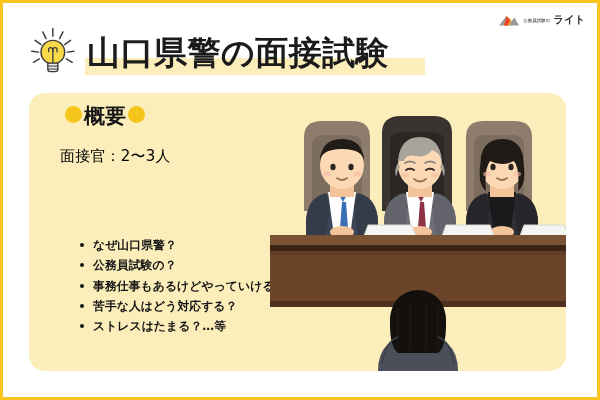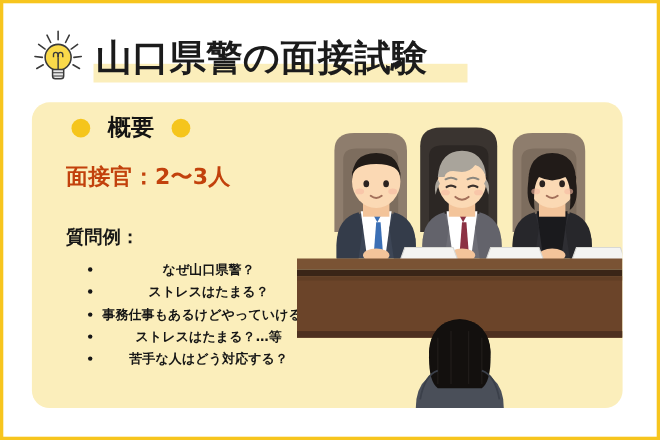--- a/index.html
+++ b/index.html
@@ -103,61 +103,60 @@
   }
 
   .section-heading {
     position: absolute;
     left: 36px;
     top: 13px;
     font-size: 21px;
     font-weight: 700;
     color: #141414;
     display: flex;
-    align-items: center;
-    gap: 15px;
+    align-items: flex-start;
+    gap: 1px;
     line-height: 1;
   }
   .dot {
     width: 17px;
     height: 17px;
     border-radius: 50%;
     background: #f5c51c;
     display: inline-block;
     flex: 0 0 auto;
   }
   .section-heading .label { padding: 0 1px; }
 
   .info-block {
     position: absolute;
     left: 31px;
     top: 53px;
-    font-size: 20px;
-    font-weight: 700;
-    color: #c2410c;
+    font-size: 15px;
+    font-weight: 400;
+    color: #000000;
     line-height: 1.42;
     letter-spacing: 0.2px;
   }
 
   .q-label {
     position: absolute;
     left: 31px;
     top: 112px;
     font-size: 16.5px;
     font-weight: 700;
     color: #161616;
     letter-spacing: 0.2px;
   }
 
   .q-list {
     position: absolute;
     left: 50px;
     top: 142px;
     list-style: none;
-    text-align: center;
   }
   .q-list li {
     position: relative;
     font-size: 11.8px;
     font-weight: 700;
     color: #161616;
     line-height: 1.72;
     padding-left: 14px;
     letter-spacing: 0.1px;
     white-space: nowrap;
@@ -181,20 +180,29 @@
     width: 296px;
     height: 278px;
   }
   .illustration svg { display: block; width: 100%; height: 100%; }
 </style>
 </head>
 <body>
 
 <div id="slide">
 
+  <div class="brand-logo">
+    <svg class="brand-mark" viewBox="0 0 44 28">
+      <path d="M2 25 L17 6 L26 17 L33 9 L42 25 Z" fill="#9a9a9a"></path>
+      <path d="M10 25 L21 8 L27 16 L22 25 Z" fill="#f5a623"></path>
+      <path d="M17 6 L24 14 L19 25 L12 25 Z" fill="#e8432b"></path>
+    </svg>
+    <span class="brand-sub">公務員試験の</span>
+    <span class="brand-name">ライト</span>
+  </div>
 
   <div class="title-row">
     <svg class="bulb-icon" viewBox="0 0 64 64">
       <g stroke="#3a3a3a" stroke-width="1.7" stroke-linecap="round">
         <line x1="33" y1="3" x2="33" y2="12"></line>
         <line x1="21" y1="7" x2="25" y2="15"></line>
         <line x1="45" y1="7" x2="41" y2="15"></line>
         <line x1="12" y1="17" x2="19" y2="22"></line>
         <line x1="54" y1="17" x2="47" y2="22"></line>
         <line x1="8" y1="30" x2="16" y2="31"></line>
@@ -222,28 +230,27 @@
       <div class="section-heading">
         <span class="dot"></span>
         <span class="label">概要</span>
         <span class="dot"></span>
       </div>
 
       <div class="info-block">
         <div>面接官：2〜3人</div>
       </div>
 
-      <div class="q-label">質問例：</div>
 
       <ul class="q-list">
         <li>なぜ山口県警？</li>
-        <li>ストレスはたまる？</li>
+        <li>公務員試験の？</li>
         <li>事務仕事もあるけどやっていける？</li>
+        <li>苦手な人はどう対応する？</li>
         <li>ストレスはたまる？…等</li>
-        <li>苦手な人はどう対応する？</li>
       </ul>
 
       <div class="illustration">
         <svg viewBox="0 0 296 278">
 
           <g>
             <path d="M34 44 q0-16 18-16 h30 q18 0 18 16 v74 h-66 z" fill="#8e7d6d"></path>
             <path d="M42 52 q0-10 12-10 h26 q12 0 12 10 v66 h-50 z" fill="#7d6d5e"></path>
           </g>
           <g>

